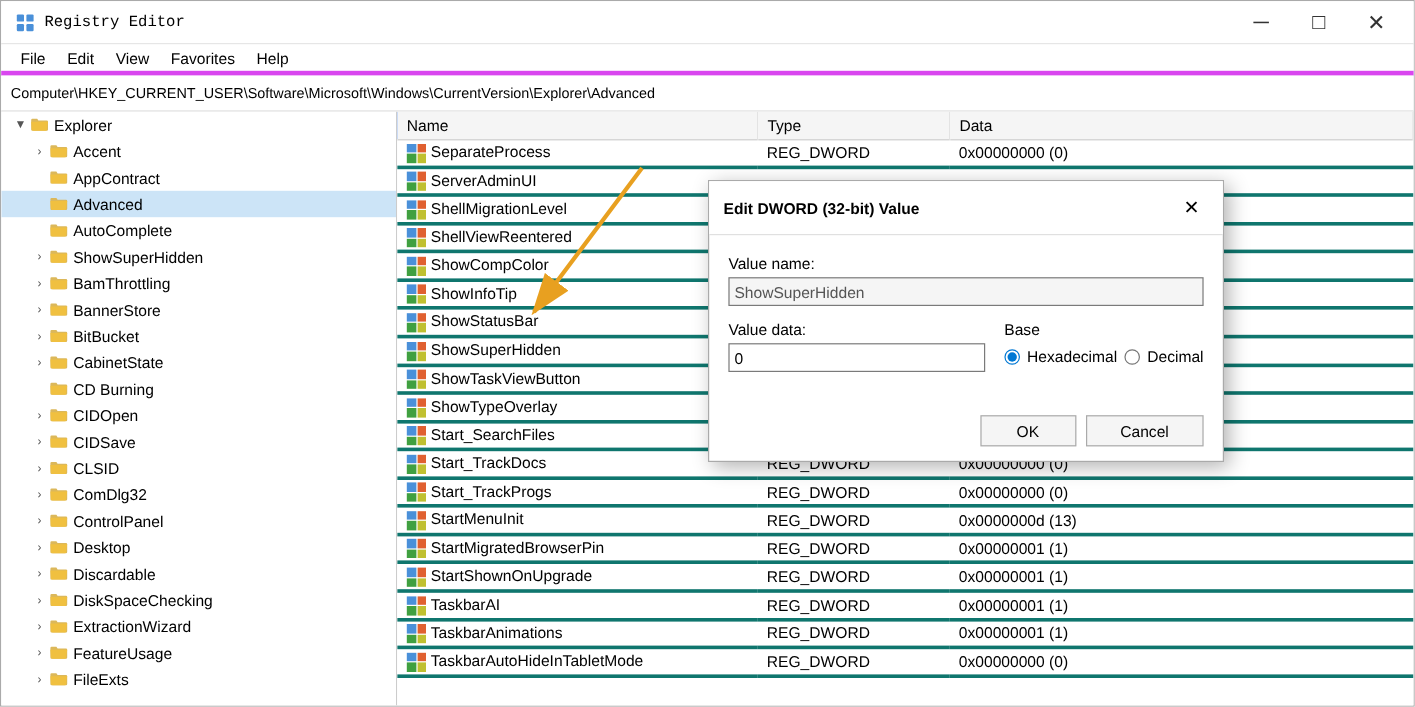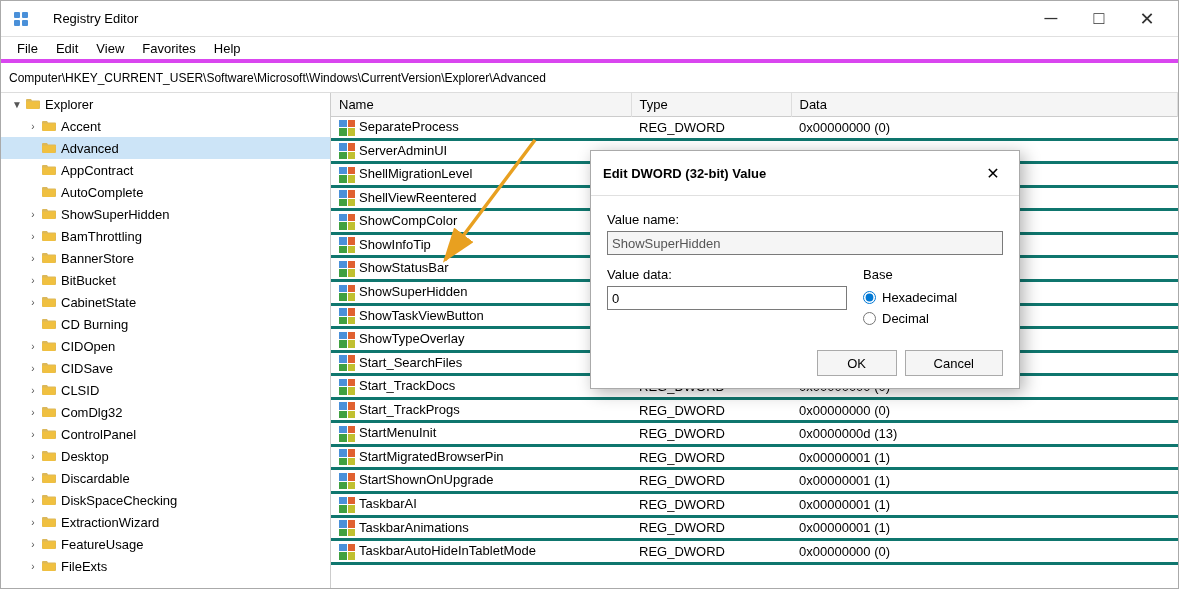--- a/index.html
+++ b/index.html
@@ -28,21 +28,22 @@
       justify-content: space-between;
       background: #ffffff;
       height: 36px;
       padding: 0 8px 0 12px;
       border-bottom: 1px solid #e0e0e0;
     }
 
     .title-bar-left {
       display: flex;
       align-items: center;
-      gap: 24px;
+      gap: 8px;
+      font-family: Liberation Mono, monospace;
     }
 
     .title-bar-icon {
       width: 16px;
       height: 16px;
     }
 
     .title-bar-title {
       font-size: 13px;
       color: #000;
@@ -286,21 +287,21 @@
 
     .modal-data-section { flex: 1; }
     .modal-base-section { min-width: 140px; }
 
     .modal-base-label {
       font-size: 13px;
       margin-bottom: 8px;
       color: #000;
     }
 
-    .radio-group { display: flex; flex-direction: column; gap: 6px; }
+    .radio-group { display: flex; gap: 6px; }
     .radio-item {
       display: flex;
       align-items: center;
       gap: 6px;
       font-size: 13px;
       cursor: pointer;
     }
     .radio-item input[type="radio"] { cursor: pointer; accent-color: #0078d4; }
 
     .modal-footer {
@@ -397,41 +398,41 @@
           <span class="tree-indent" style="width:20px; display:inline-block;"></span>
           <span class="tree-arrow">›</span>
           <span class="folder-icon">
             <svg class="folder-svg" viewBox="0 0 16 16" xmlns="http://www.w3.org/2000/svg">
       <path d="M1 4 Q1 3 2 3 L6 3 L7 4.5 L14 4.5 Q15 4.5 15 5.5 L15 12 Q15 13 14 13 L2 13 Q1 13 1 12 Z" fill="#dcb85a"></path>
       <path d="M1 5.5 L15 5.5 L14 12 Q14 13 13 13 L3 13 Q2 13 1.5 12 Z" fill="#f0c040"></path>
     </svg>
           </span>
           <span>Accent</span>
         </div>
+        <div class="tree-item">
+          <span class="tree-indent" style="width:20px; display:inline-block;"></span>
+          <span class="tree-arrow" style="width:16px;display:inline-block;"></span>
+          <span class="folder-icon">
+            <svg class="folder-svg" viewBox="0 0 16 16" xmlns="http://www.w3.org/2000/svg">
+      <path d="M1 4 Q1 3 2 3 L6 3 L7 4.5 L14 4.5 Q15 4.5 15 5.5 L15 12 Q15 13 14 13 L2 13 Q1 13 1 12 Z" fill="#dcb85a"></path>
+      <path d="M1 5.5 L15 5.5 L14 12 Q14 13 13 13 L3 13 Q2 13 1.5 12 Z" fill="#f0c040"></path>
+    </svg>
+          </span>
+          <span>AppContract</span>
+        </div>
         <div class="tree-item selected">
           <span class="tree-indent" style="width:20px; display:inline-block;"></span>
           <span class="tree-arrow" style="width:16px;display:inline-block;"></span>
           <span class="folder-icon">
             <svg class="folder-svg" viewBox="0 0 16 16" xmlns="http://www.w3.org/2000/svg">
       <path d="M1 4 Q1 3 2 3 L6 3 L7 4.5 L14 4.5 Q15 4.5 15 5.5 L15 12 Q15 13 14 13 L2 13 Q1 13 1 12 Z" fill="#dcb85a"></path>
       <path d="M1 5.5 L15 5.5 L14 12 Q14 13 13 13 L3 13 Q2 13 1.5 12 Z" fill="#f0c040"></path>
     </svg>
           </span>
           <span>Advanced</span>
-        </div>
-        <div class="tree-item">
-          <span class="tree-indent" style="width:20px; display:inline-block;"></span>
-          <span class="tree-arrow" style="width:16px;display:inline-block;"></span>
-          <span class="folder-icon">
-            <svg class="folder-svg" viewBox="0 0 16 16" xmlns="http://www.w3.org/2000/svg">
-      <path d="M1 4 Q1 3 2 3 L6 3 L7 4.5 L14 4.5 Q15 4.5 15 5.5 L15 12 Q15 13 14 13 L2 13 Q1 13 1 12 Z" fill="#dcb85a"></path>
-      <path d="M1 5.5 L15 5.5 L14 12 Q14 13 13 13 L3 13 Q2 13 1.5 12 Z" fill="#f0c040"></path>
-    </svg>
-          </span>
-          <span>AppContract</span>
         </div>
         <div class="tree-item">
           <span class="tree-indent" style="width:20px; display:inline-block;"></span>
           <span class="tree-arrow" style="width:16px;display:inline-block;"></span>
           <span class="folder-icon">
             <svg class="folder-svg" viewBox="0 0 16 16" xmlns="http://www.w3.org/2000/svg">
       <path d="M1 4 Q1 3 2 3 L6 3 L7 4.5 L14 4.5 Q15 4.5 15 5.5 L15 12 Q15 13 14 13 L2 13 Q1 13 1 12 Z" fill="#dcb85a"></path>
       <path d="M1 5.5 L15 5.5 L14 12 Q14 13 13 13 L3 13 Q2 13 1.5 12 Z" fill="#f0c040"></path>
     </svg>
           </span>

